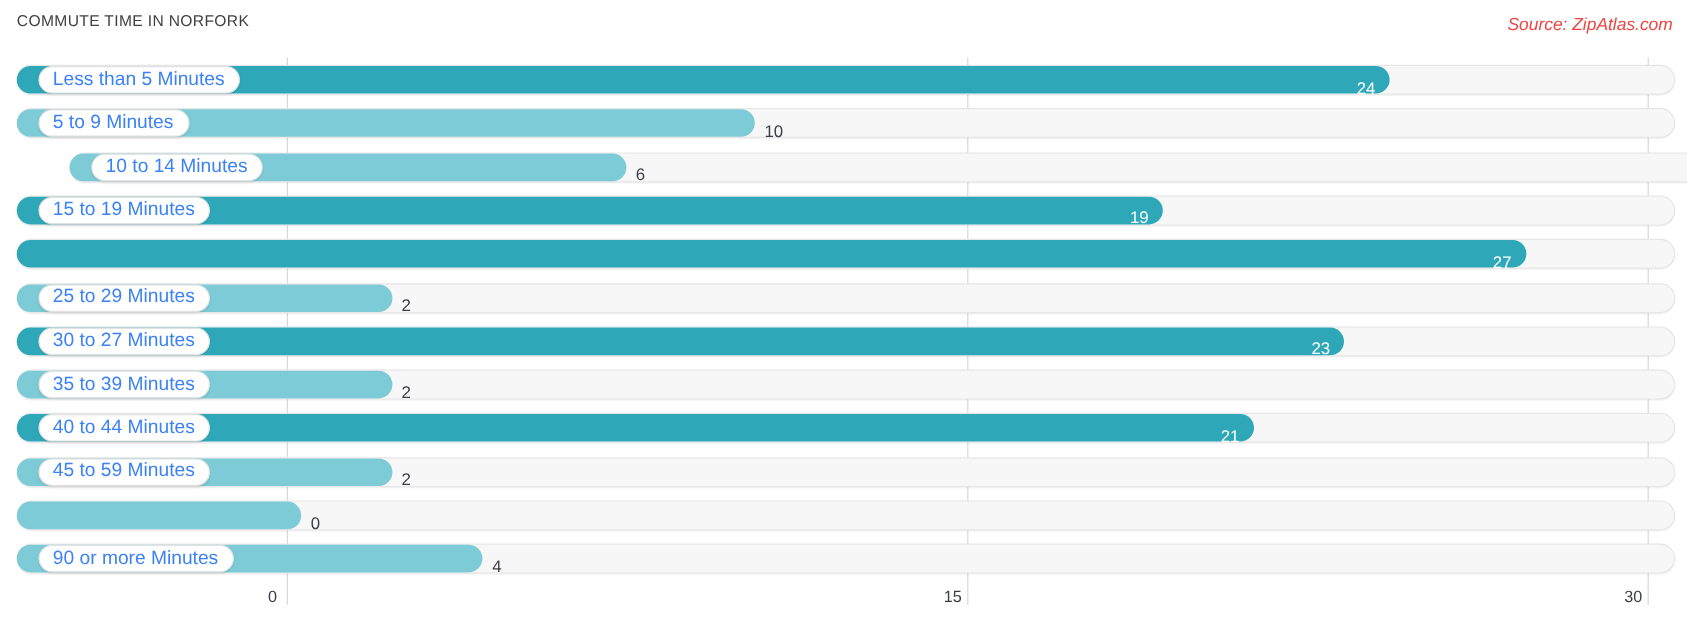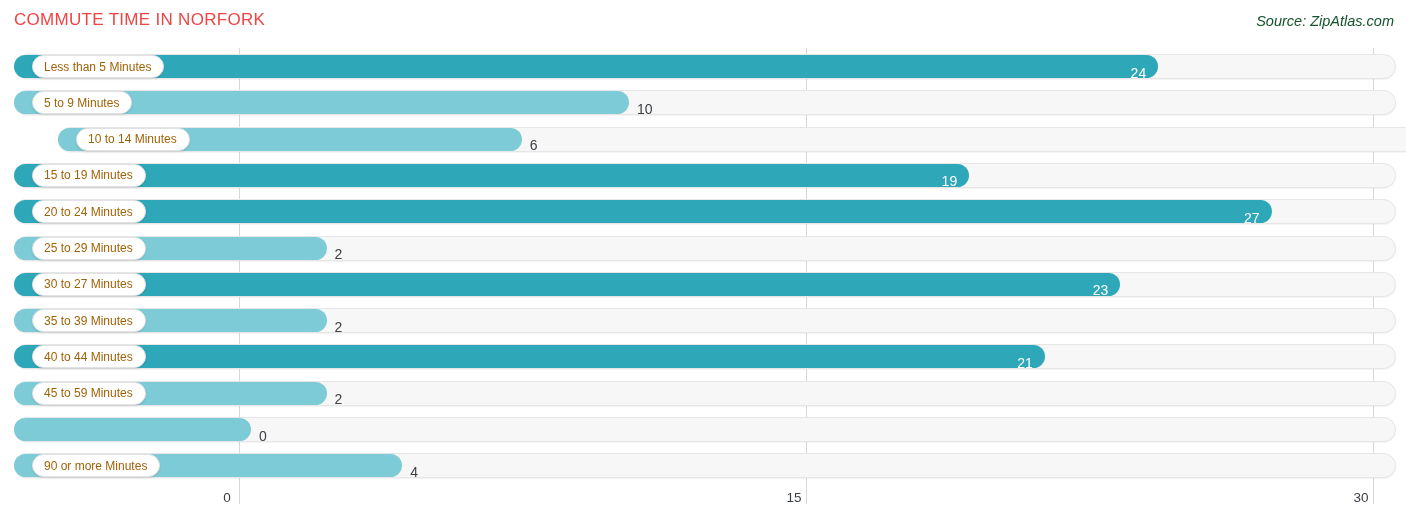--- a/index.html
+++ b/index.html
@@ -19,33 +19,33 @@
   #chart-header {
     position: absolute;
     left: 0; top: 0;
     width: 1406px;
     height: 46px;
   }
   #chart-title {
     position: absolute;
     left: 14px;
     top: 10px;
-    font-size: 17px;
+    font-size: 13px;
     letter-spacing: 0.3px;
-    color: #ef4444;
+    color: #404040;
     font-weight: 400;
     white-space: nowrap;
   }
   #chart-source {
     position: absolute;
     right: 12px;
     top: 13px;
     font-size: 14.5px;
     font-style: italic;
-    color: #14532d;
+    color: #ef4444;
     white-space: nowrap;
   }
 
   
   #plot-area {
     position: absolute;
     left: 0;
     top: 48px;
     width: 1406px;
     height: 440px;
@@ -107,22 +107,22 @@
     border: 1px solid #e2e2e2;
     border-radius: 12px;
     box-sizing: border-box;
     display: flex;
     align-items: center;
     padding: 0 12px 0 11px;
     box-shadow: 0 1px 2px rgba(0,0,0,0.10);
     white-space: nowrap;
   }
   .bar-label-text {
-    font-size: 12px;
-    color: #a16207;
+    font-size: 16px;
+    color: #3b82f6;
     line-height: 1;
   }
 
   
   .bar-value {
     position: absolute;
     top: 4px;
     height: 35px;
     display: flex;
     align-items: center;
@@ -208,23 +208,20 @@
           <div class="bar-track" style="background: rgb(247, 247, 247); border-color: rgb(230, 230, 230);"></div>
           <div class="bar-fill" style="width: 955.2px; background: rgb(46, 168, 185);"></div>
           <div class="bar-label-pill">
             <span class="bar-label-text">15 to 19 Minutes</span>
           </div>
           <div class="bar-value inside" style="left: 909.2px; width: 48px;">19</div>
         </div>
         <div class="bar-row" style="top: 148.2px;">
           <div class="bar-track" style="background: rgb(247, 247, 247); border-color: rgb(230, 230, 230);"></div>
           <div class="bar-fill" style="width: 1257.6px; background: rgb(46, 168, 185);"></div>
-          <div class="bar-label-pill">
-            <span class="bar-label-text">20 to 24 Minutes</span>
-          </div>
           <div class="bar-value inside" style="left: 1211.6px; width: 48px;">27</div>
         </div>
         <div class="bar-row" style="top: 184.5px;">
           <div class="bar-track" style="background: rgb(247, 247, 247); border-color: rgb(230, 230, 230);"></div>
           <div class="bar-fill" style="width: 312.6px; background: rgb(124, 203, 214);"></div>
           <div class="bar-label-pill">
             <span class="bar-label-text">25 to 29 Minutes</span>
           </div>
           <div class="bar-value outside" style="left: 334.6px; width: 48px;">2</div>
         </div>

